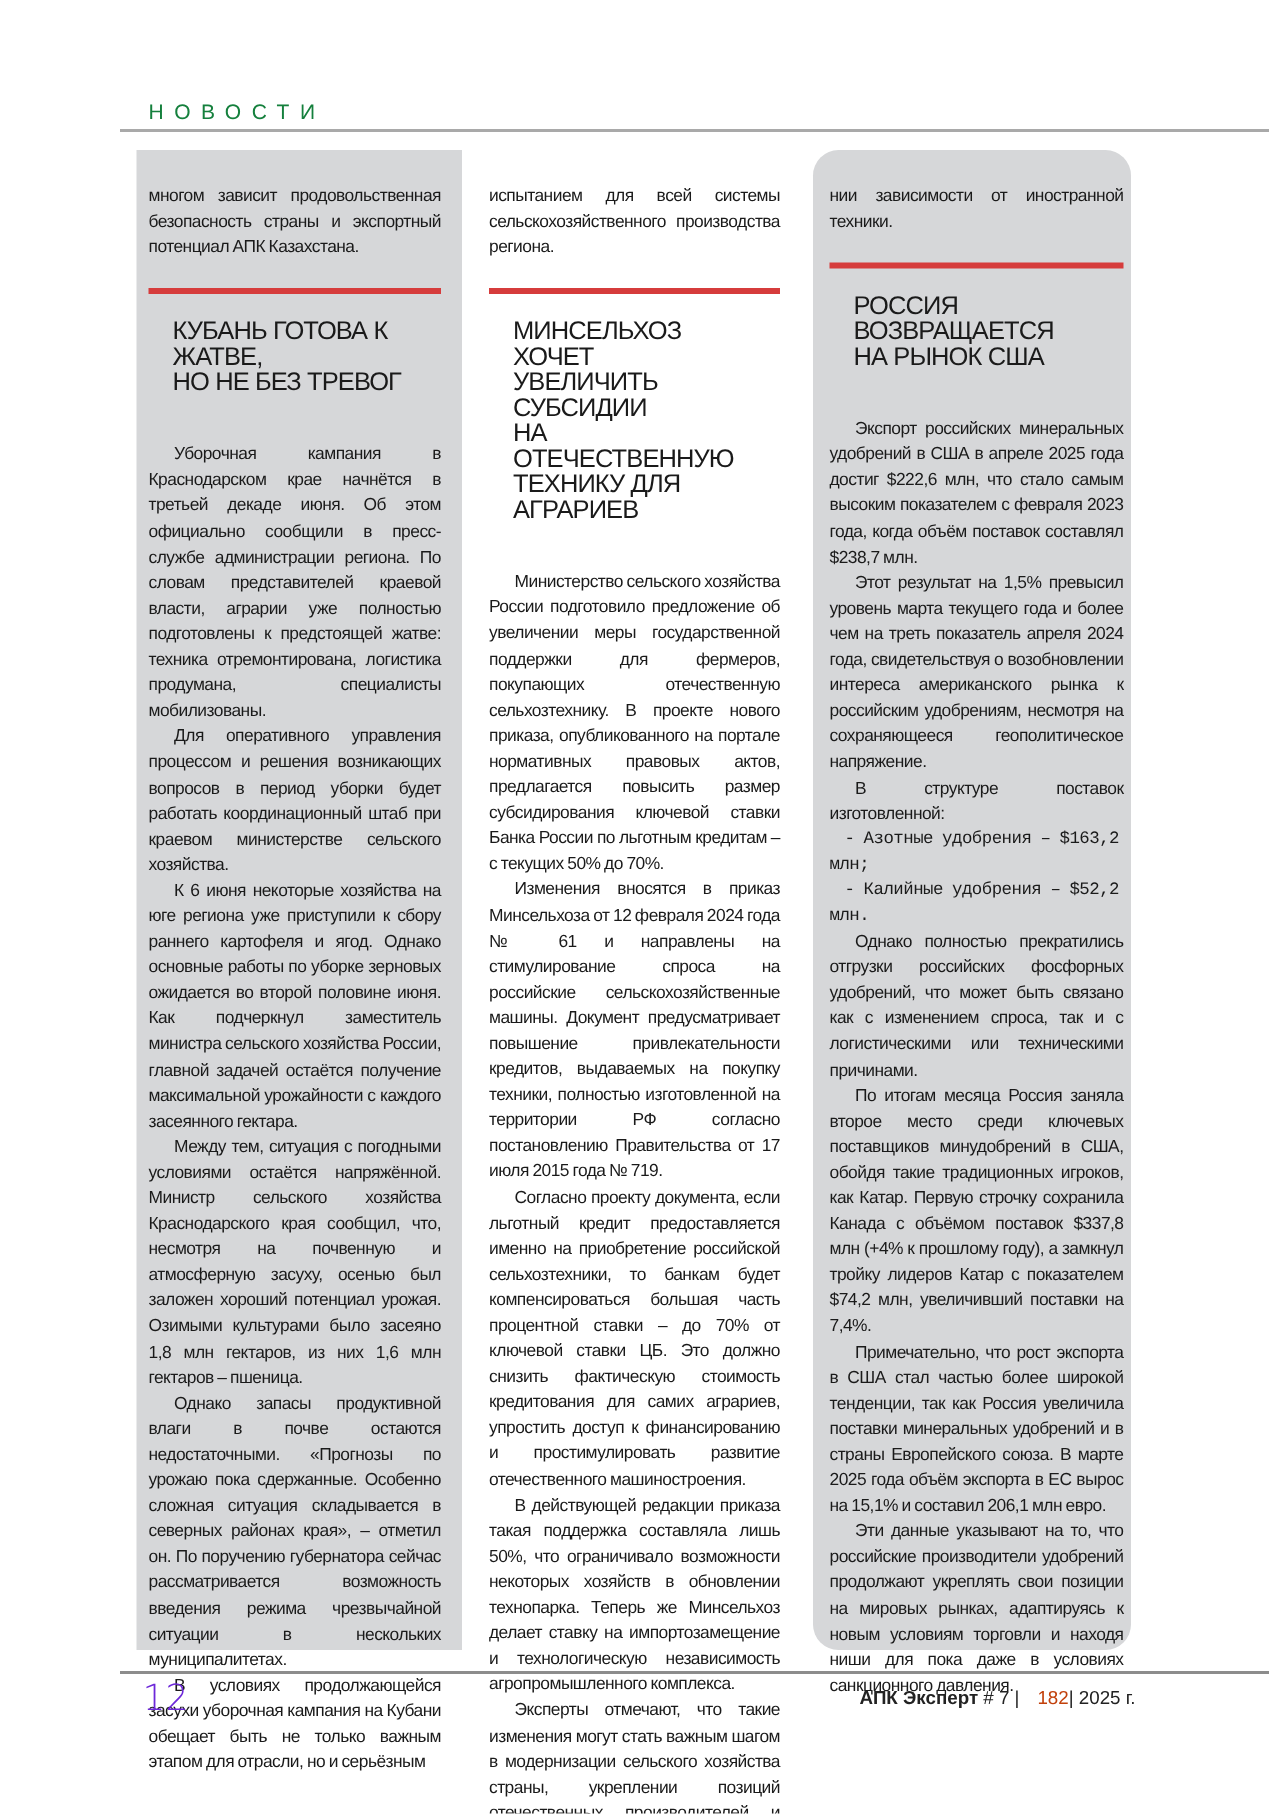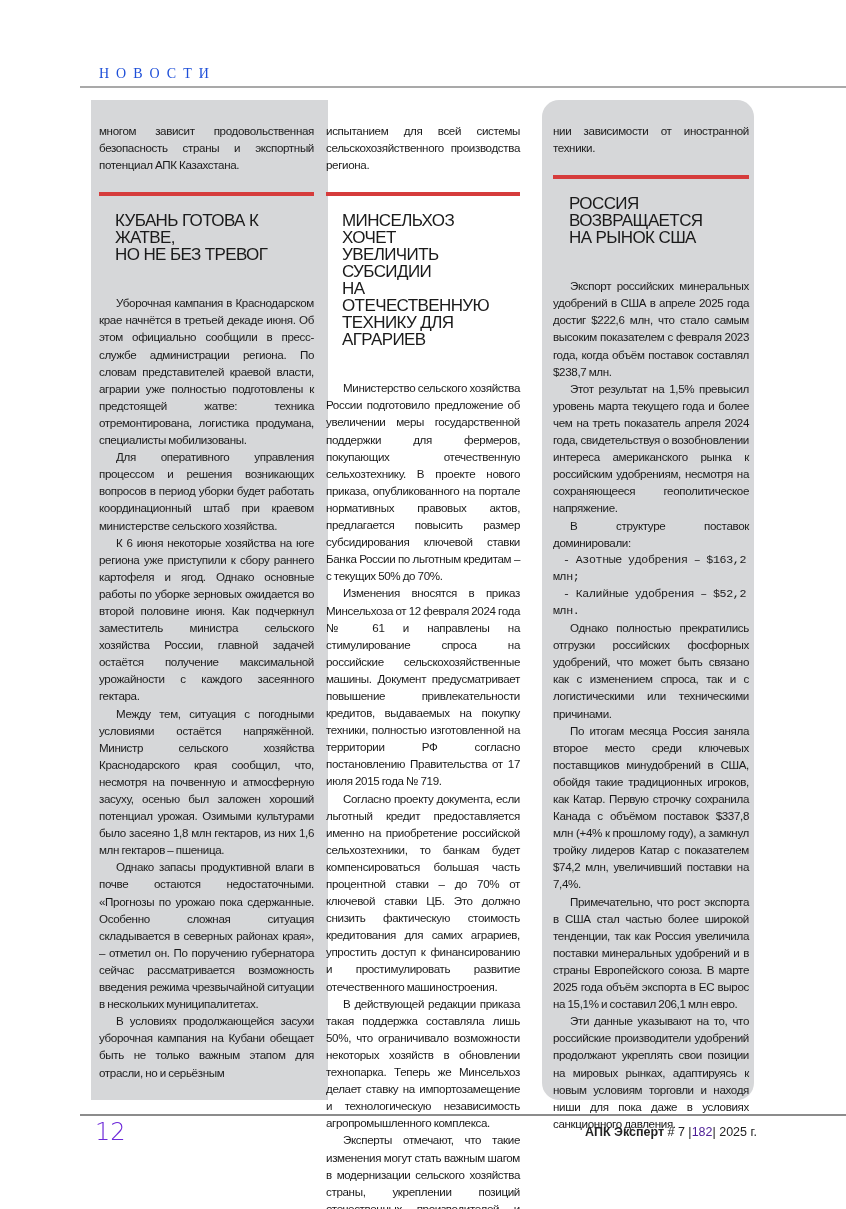--- a/index.html
+++ b/index.html
@@ -1,40 +1,40 @@
 <!DOCTYPE html>
 <html><head>
 <meta charset="utf-8">
 <style>
   html, body { margin: 0; padding: 0; background: #ffffff; }
   body { width: 846px; height: 1209px; position: relative; overflow: hidden;
          font-family: "Liberation Sans", sans-serif; color: #1a1a1a; }
   .section-title { position: absolute; left: 99px; top: 66px; font-size: 14px;
-         letter-spacing: 7px; color: #1d4ed8; font-family: Liberation Serif, serif; }
+         letter-spacing: 7px; color: #15803d; font-family: Liberation Sans, sans-serif; }
   .top-rule { position: absolute; left: 80px; right: 0; top: 86px; height: 2px; background: #a9a9a9; }
   .col { position: absolute; top: 100px; height: 1000px; box-sizing: border-box; }
   .col.grey { background: #d6d7d9; }
-  .col1 { left: 91px; width: 237px; padding: 22px 14px 0 8px; }
+  .col1 { left: 91px; width: 217px; padding: 22px 14px 0 8px; }
   .col2 { left: 318px; width: 215px; padding: 22px 13px 0 8px; }
   .col3 { left: 542px; width: 212px; padding: 22px 5px 0 11px; border-radius: 17px; }
   p { margin: 0; font-size: 11.6px; line-height: 17.1px; text-align: justify;
       letter-spacing: -0.35px; word-spacing: -0.5px; }
   p.ind { text-indent: 17px; }
   .red-rule { height: 4px; background: #d63c3c; margin: 19px 0 9px 0; }
   h2 { margin: 16px; font-weight: normal; font-size: 17px; line-height: 17px;
        letter-spacing: -0.6px; color: #1a1a1a; font-family: "Liberation Sans", sans-serif;
        text-transform: uppercase; }
   .lead { margin-top: 31px; }
   .list-item { text-indent: 10px; text-align: left; font-family: Liberation Mono, monospace; }
   .bottom-rule { position: absolute; left: 80px; right: 0; top: 1114px; height: 2px; background: #8c8c8c; }
   .page-num { position: absolute; left: 95px; top: 1118px; font-size: 24px; color: #6d28d9;
               font-family: "DejaVu Sans", sans-serif; font-weight: 300; }
   .footer-mag { position: absolute; right: 89px; top: 1125px; font-size: 12.5px; color: #222; }
   .footer-mag b { font-weight: bold; margin-left: 15px; }
-  .footer-mag .issue-red { color: #4c1d95; }
+  .footer-mag .issue-red { color: #c2410c; padding-left: 12px; }
 </style>
 </head>
 <body>
 
 <div class="section-title">НОВОСТИ</div>
 <div class="top-rule"></div>
 
 <div class="col grey col1">
   <p>многом зависит продовольственная безопасность страны и экспортный потенциал АПК Казахстана.</p>
   <div class="red-rule"></div>
@@ -71,21 +71,21 @@
 <div class="col grey col3">
   <p>нии зависимости от иностранной техники.</p>
   <div class="red-rule"></div>
   <h2>
     <span>РОССИЯ ВОЗВРАЩАЕТСЯ</span><br>
     <span>НА РЫНОК США</span>
   </h2>
   <div class="lead"></div>
   <p class="ind">Экспорт российских минеральных удобрений в США в апреле 2025 года достиг $222,6 млн, что стало самым высоким показателем с февраля 2023 года, когда объём поставок составлял $238,7 млн.</p>
   <p class="ind">Этот результат на 1,5% превысил уровень марта текущего года и более чем на треть показатель апреля 2024 года, свидетельствуя о возобновлении интереса американского рынка к российским удобрениям, несмотря на сохраняющееся геополитическое напряжение.</p>
-  <p class="ind">В структуре поставок доминировали:</p>
+  <p class="ind">В структуре поставок изготовленной:</p>
   <p class="list-item">- Азотные удобрения – $163,2 млн;</p>
   <p class="list-item">- Калийные удобрения – $52,2 млн.</p>
   <p class="ind">Однако полностью прекратились отгрузки российских фосфорных удобрений, что может быть связано как с изменением спроса, так и с логистическими или техническими причинами.</p>
   <p class="ind">По итогам месяца Россия заняла второе место среди ключевых поставщиков минудобрений в США, обойдя такие традиционных игроков, как Катар. Первую строчку сохранила Канада с объёмом поставок $337,8 млн (+4% к прошлому году), а замкнул тройку лидеров Катар с показателем $74,2 млн, увеличивший поставки на 7,4%.</p>
   <p class="ind">Примечательно, что рост экспорта в США стал частью более широкой тенденции, так как Россия увеличила поставки минеральных удобрений и в страны Европейского союза. В марте 2025 года объём экспорта в ЕС вырос на 15,1% и составил 206,1 млн евро.</p>
   <p class="ind">Эти данные указывают на то, что российские производители удобрений продолжают укреплять свои позиции на мировых рынках, адаптируясь к новым условиям торговли и находя ниши для пока даже в условиях санкционного давления.</p>
 </div>
 
 <div class="bottom-rule"></div>
 <div class="page-num">12</div>

